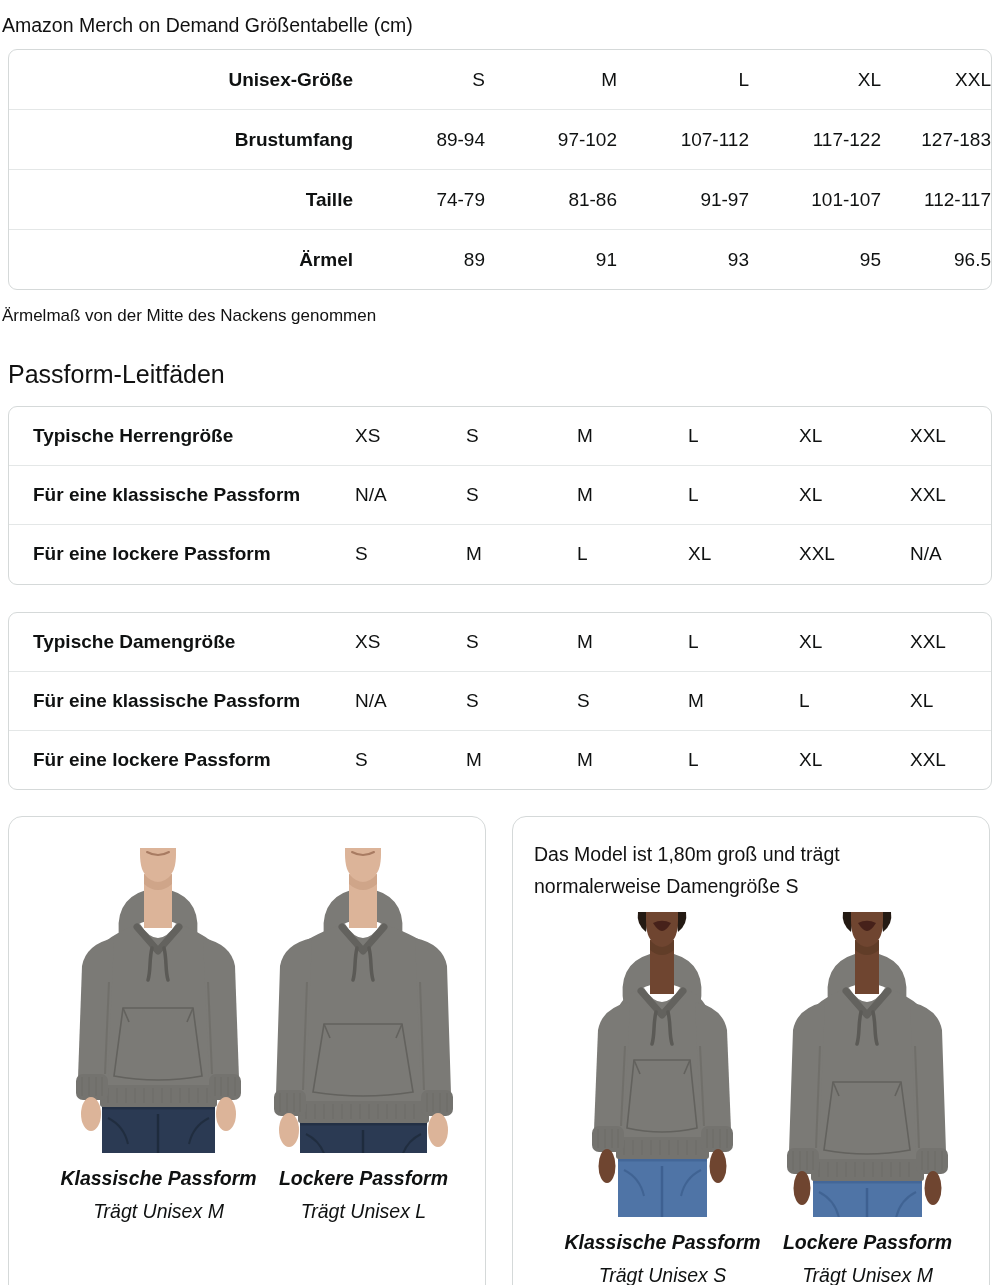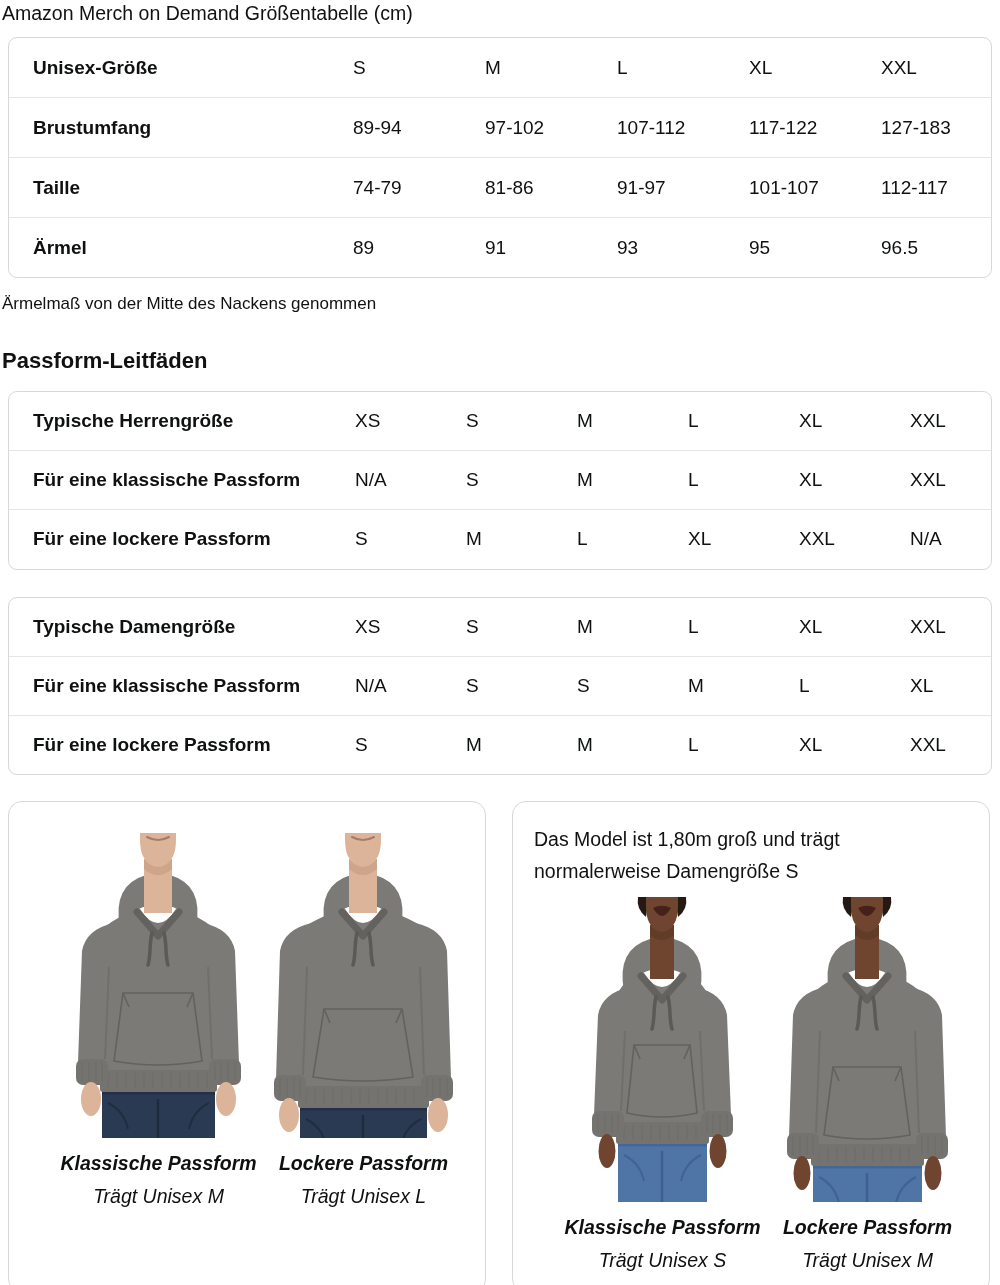--- a/index.html
+++ b/index.html
@@ -1,35 +1,35 @@
 <!DOCTYPE html>
 <html><head>
 <meta charset="utf-8">
 <style>
   html,body{margin:0;padding:0;background:#ffffff;}
   .page{
     width:1000px;height:1285px;box-sizing:border-box;
     background:#ffffff;color:#0f1111;
     font-family:"Liberation Sans", sans-serif;
-    padding-top:2px;overflow:hidden;
+    padding-top:14px;overflow:hidden;
   }
   .page-title{font-size:19.5px;line-height:22px;margin:0 0 0 2px;color:#111;}
   .table{
     border:1px solid #d5d9d9;border-radius:9px;overflow:hidden;
     margin:0 8px;background:#fff;
   }
-  .size-table{margin-top:13px;}
+  .size-table{margin-top:13px;text-align:right;}
   .trow{display:grid;align-items:center;padding-left:24px;}
   .trow + .trow{border-top:1px solid #e4e7e7;}
   .size-table .trow{grid-template-columns:320px 132px 132px 132px 132px 1fr;height:59px;}
   .fit-table .trow{grid-template-columns:322px 111px 111px 111px 111px 111px 1fr;height:58.2px;}
   .cell{font-size:19px;color:#0f1111;white-space:nowrap;}
   .cell.label{font-weight:700;}
   .note{font-size:17px;margin:16px 0 0 2px;color:#111;}
-  .section-heading{font-size:22px;margin:34px 0 17px 2px;color:#111;font-weight:bold;}
+  .section-heading{font-size:25px;margin:34px 0 17px 8px;color:#111;}
   .fit-table.second{margin-top:27px;}
   .cards{display:flex;gap:26px;margin:26px 10px 0 8px;}
   .card{
     flex:1;height:492px;box-sizing:border-box;
     border:1px solid #d5d9d9;border-radius:14px;
     padding:21px 19px 20px 21px;background:#fff;
   }
   .card-desc{font-size:19.5px;line-height:32px;color:#111;}
   .figures{display:flex;justify-content:flex-end;margin-top:10px;font-style:italic;}
   .figure-col{width:205px;}

